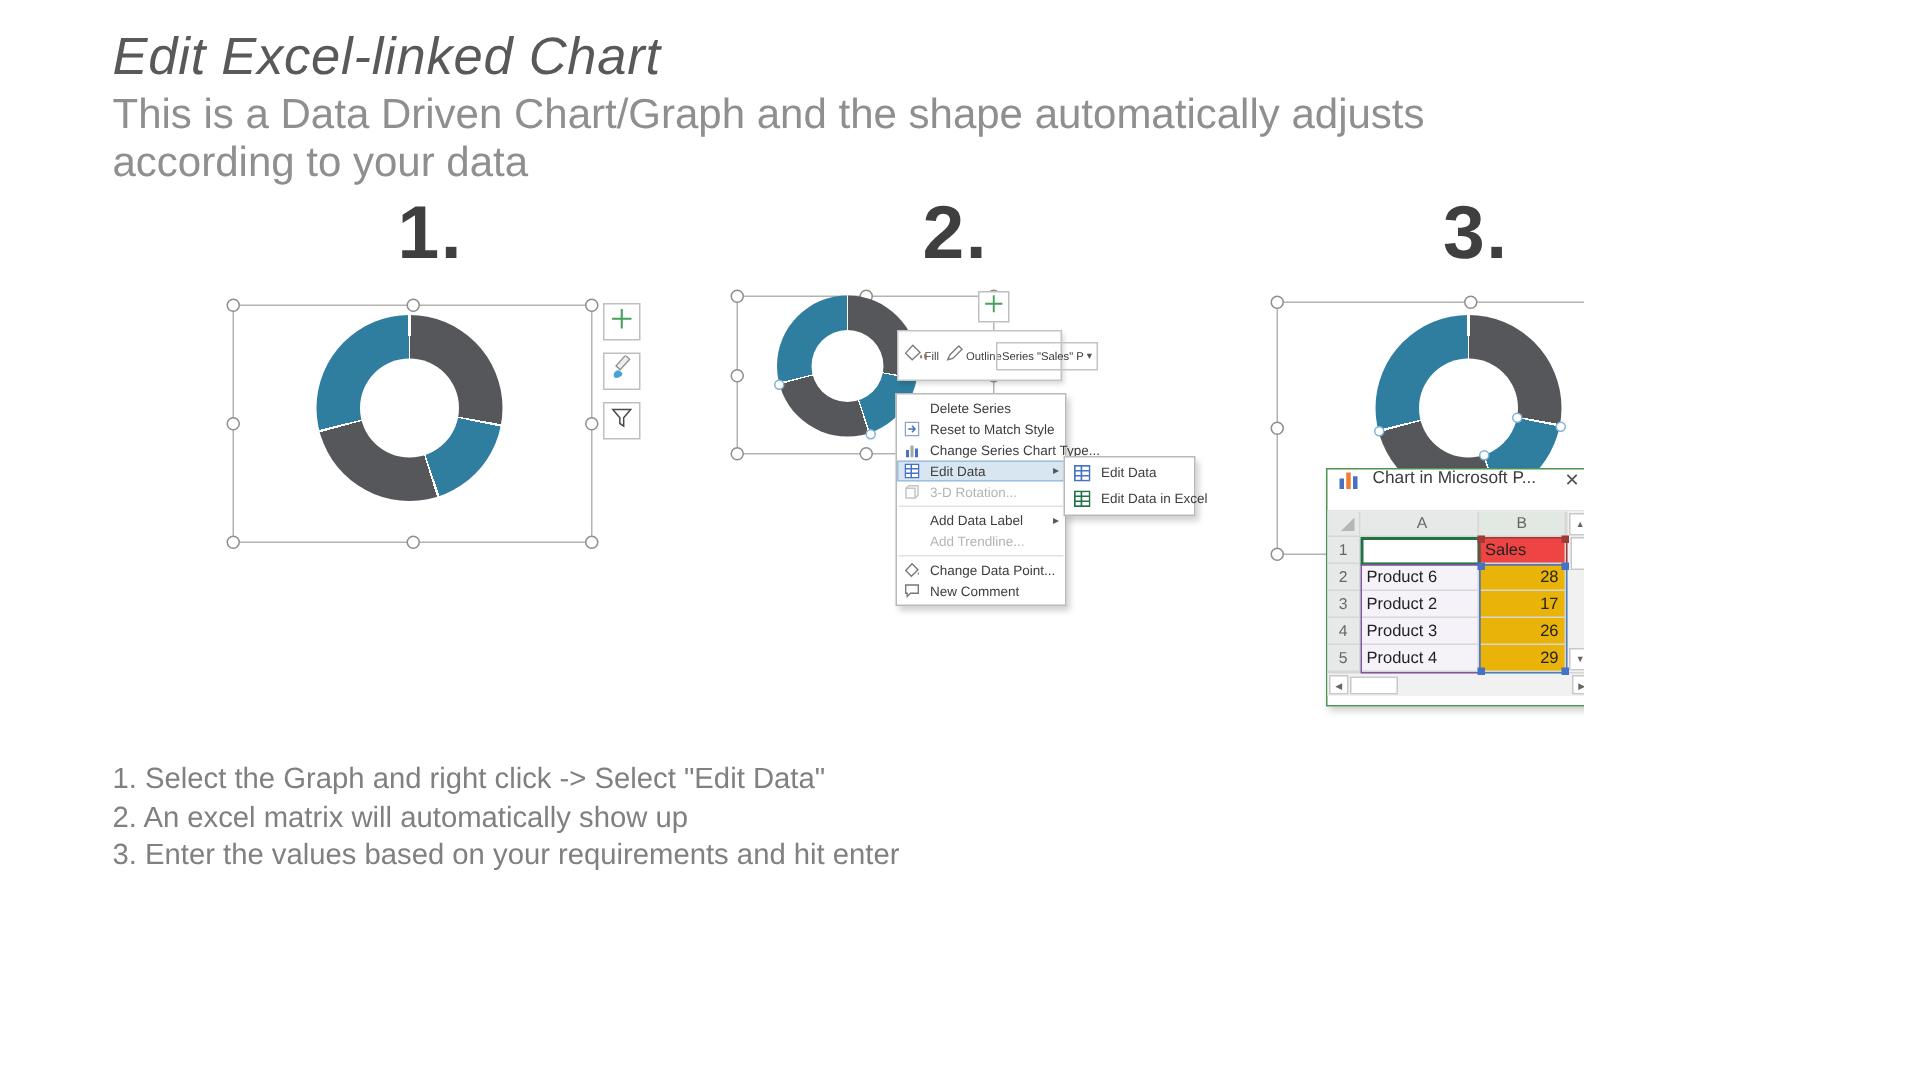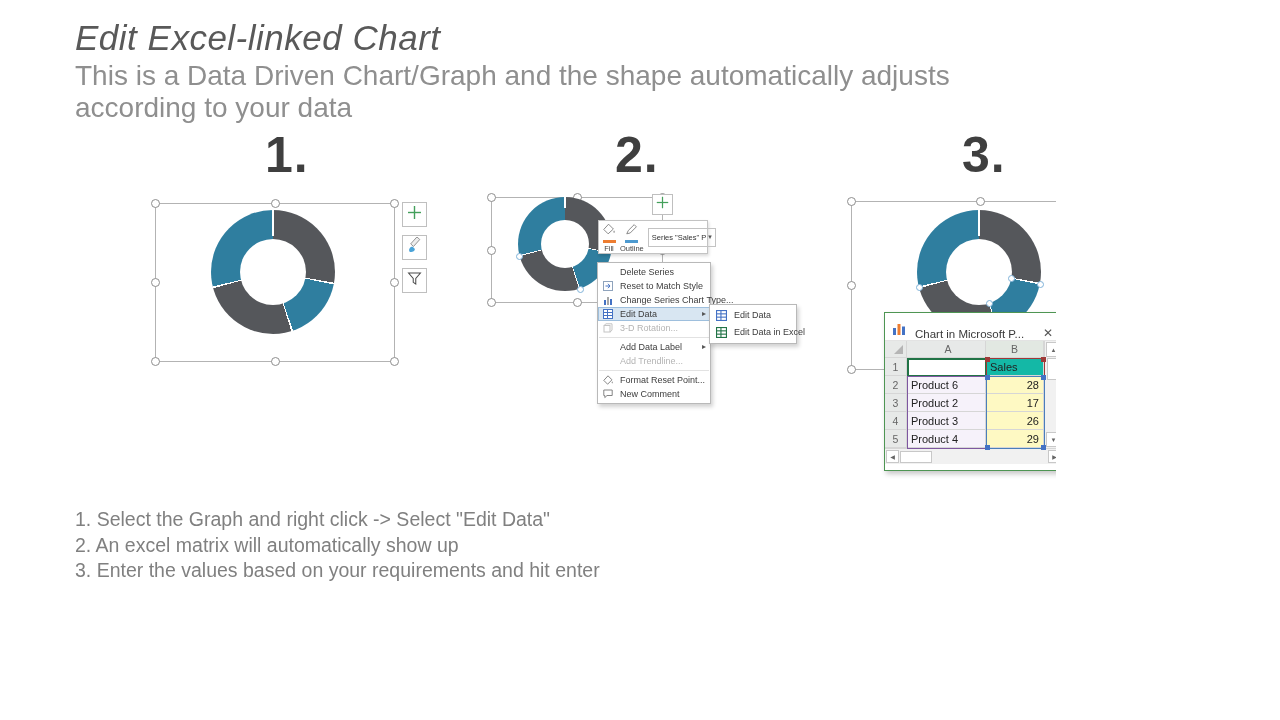--- a/index.html
+++ b/index.html
@@ -36,21 +36,21 @@
 
   
   .chart-btns{position:absolute;display:flex;flex-direction:column;gap:8px;z-index:2;}
   .cb1{left:402px;top:202px;} .cb3{left:1117px;top:198px;}
   .cbtn{width:25px;height:25px;background:#fff;border:1px solid #bfbfbf;display:flex;align-items:center;justify-content:center;box-sizing:border-box;}
   .plus-solo{position:absolute;left:652px;top:194px;width:21px;height:21px;z-index:4;}
 
   
   .minibar{position:absolute;left:598px;top:220px;width:110px;height:34px;background:#fff;border:1px solid #c3c3c3;
            box-shadow:1px 2px 3px rgba(0,0,0,.15);display:flex;align-items:center;padding:2px 3px;box-sizing:border-box;gap:4px;z-index:10;}
-  .tool{display:flex;flex-direction:column;align-items:center;width:24px;cursor:default;}
+  .tool{display:flex;flex-direction:row;align-items:center;width:24px;cursor:default;}
   .tool .bar{width:13px;height:3px;margin-top:1px;}
   .tool .tlabel{font-size:7.5px;color:#444;margin-top:1px;}
   .series-box{border:1px solid #c3c3c3;height:17px;display:flex;align-items:center;padding:0 3px;font-size:7.5px;color:#333;white-space:nowrap;}
   .series-box .caret{font-size:7px;margin-left:2px;color:#555;}
 
   
   .ctxmenu{position:absolute;left:597px;top:262px;width:112px;background:#fff;border:1px solid #b9b9b9;
            box-shadow:2px 3px 4px rgba(0,0,0,.18);padding:2px 0;z-index:30;}
   .mi{position:relative;height:14px;line-height:14px;font-size:9px;color:#3c3c3c;padding-left:22px;white-space:nowrap;}
   .mi .ic{position:absolute;left:5px;top:2px;}
@@ -59,41 +59,41 @@
   .mi.hl{background:#d8e6f2;outline:1px solid #9ebfdd;outline-offset:-1px;}
   .msep{height:1px;background:#e2e2e2;margin:2px 1px;}
   .submenu{position:absolute;left:709px;top:304px;width:86px;background:#fff;border:1px solid #b9b9b9;
            box-shadow:2px 3px 4px rgba(0,0,0,.18);padding:2px 0;z-index:31;}
   .smi{position:relative;height:17px;line-height:17px;font-size:9px;color:#3c3c3c;padding-left:24px;white-space:nowrap;}
   .smi .ic{position:absolute;left:6px;top:3px;}
 
   
   .xlwin{position:absolute;left:884px;top:312px;width:179px;height:159px;background:#fff;border:1px solid #4e9553;
          box-shadow:2px 3px 5px rgba(0,0,0,.22);z-index:20;box-sizing:border-box;}
-  .xltitle{height:27px;display:flex;align-items:flex-end;padding:0 7px;border-bottom:1px solid #e3e3e3;}
+  .xltitle{height:27px;display:flex;align-items:flex-start;padding:0 7px;border-bottom:1px solid #e3e3e3;}
   .xltitle .ttext{flex:1;font-size:11.5px;color:#3a3a3a;margin-left:8px;white-space:nowrap;overflow:hidden;}
   .xlclose{font-size:12px;color:#555;padding:0 2px;}
   .xlbody{display:flex;}
   .xlgrid{position:relative;width:159px;}
   .xlrow{display:flex;}
   .xc{box-sizing:border-box;border-right:1px solid #d6d6d6;border-bottom:1px solid #d6d6d6;font-size:11px;color:#222;
       display:flex;align-items:center;}
   .xhead{background:#e7e9e8;color:#666;font-size:10.5px;justify-content:center;height:17px;}
   .xnum{width:22px;background:#e7e9e8;color:#666;font-size:10.5px;justify-content:center;}
   .xa{width:79px;padding-left:4px;}
   .xb{width:58px;justify-content:flex-end;padding-right:4px;}
   .xb.name{justify-content:flex-start;padding-left:4px;}
   .rowh{height:18px;}
   .corner{position:relative;}
   .corner::after{content:"";position:absolute;right:3px;bottom:3px;border-left:9px solid transparent;border-bottom:9px solid #b5b5b5;}
   .bhead{background:#e2e8e2;}
   .acell-a{background:#fff;}
-  .bcell-1{background:#14b8a6;}
+  .bcell-1{background:#ef4444;}
   .acell{background:#f6f2fa;}
-  .bcell{background:#fef9c3;}
+  .bcell{background:#eab308;}
   .rng{position:absolute;pointer-events:none;box-sizing:border-box;}
   .rng-active{left:22px;top:17px;width:80px;height:19px;border:2px solid #217346;}
   .rng-name{left:101px;top:17px;width:59px;height:19px;border:1px solid #9e3a38;}
   .rng-cat{left:22px;top:35px;width:80px;height:73px;border:1px solid #7e57a0;}
   .rng-val{left:101px;top:35px;width:59px;height:73px;border:1px solid #4a7ebb;}
   .sq{position:absolute;width:5px;height:5px;}
   .sq.red{background:#9e3a38;} .sq.blue{background:#4472c4;}
   .xvscroll{width:17px;background:#f1f1f1;border-left:1px solid #d6d6d6;display:flex;flex-direction:column;align-items:center;}
   .sbtn{width:15px;height:15px;background:#fff;border:1px solid #c8c8c8;box-sizing:border-box;font-size:6px;color:#666;
         display:flex;align-items:center;justify-content:center;margin:1px 0;}
@@ -256,21 +256,21 @@
       <span>Add Trendline...</span>
     </div>
     <div class="msep"></div>
     <div class="mi">
       <span class="ic">
         <svg width="10" height="10" viewBox="0 0 10 10">
             <path d="M5 0.8 L9 4.8 L4.6 9.2 L0.8 5.4 Z" fill="#fff" stroke="#777" stroke-width="0.9"></path>
             <path d="M9.2 6.2 q1 1.5 0 2.2 q-1-0.7 0-2.2z" fill="#777"></path>
           </svg>
       </span>
-      <span>Format Reset Point...</span>
+      <span>Change Data Point...</span>
     </div>
     <div class="mi">
       <span class="ic">
         <svg width="10" height="10" viewBox="0 0 10 10">
             <path d="M0.8 1 H9.2 V6.5 H4 L1.8 8.6 V6.5 H0.8 Z" fill="#fff" stroke="#777" stroke-width="0.9"></path>
           </svg>
       </span>
       <span>New Comment</span>
     </div>
   </div>

